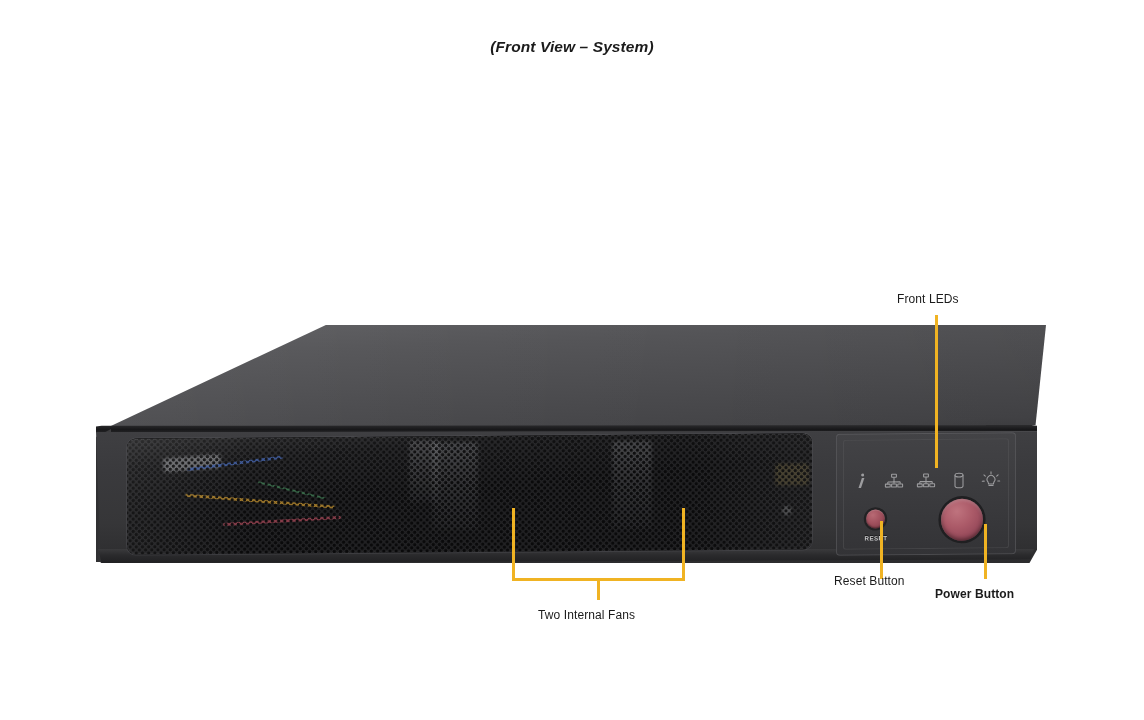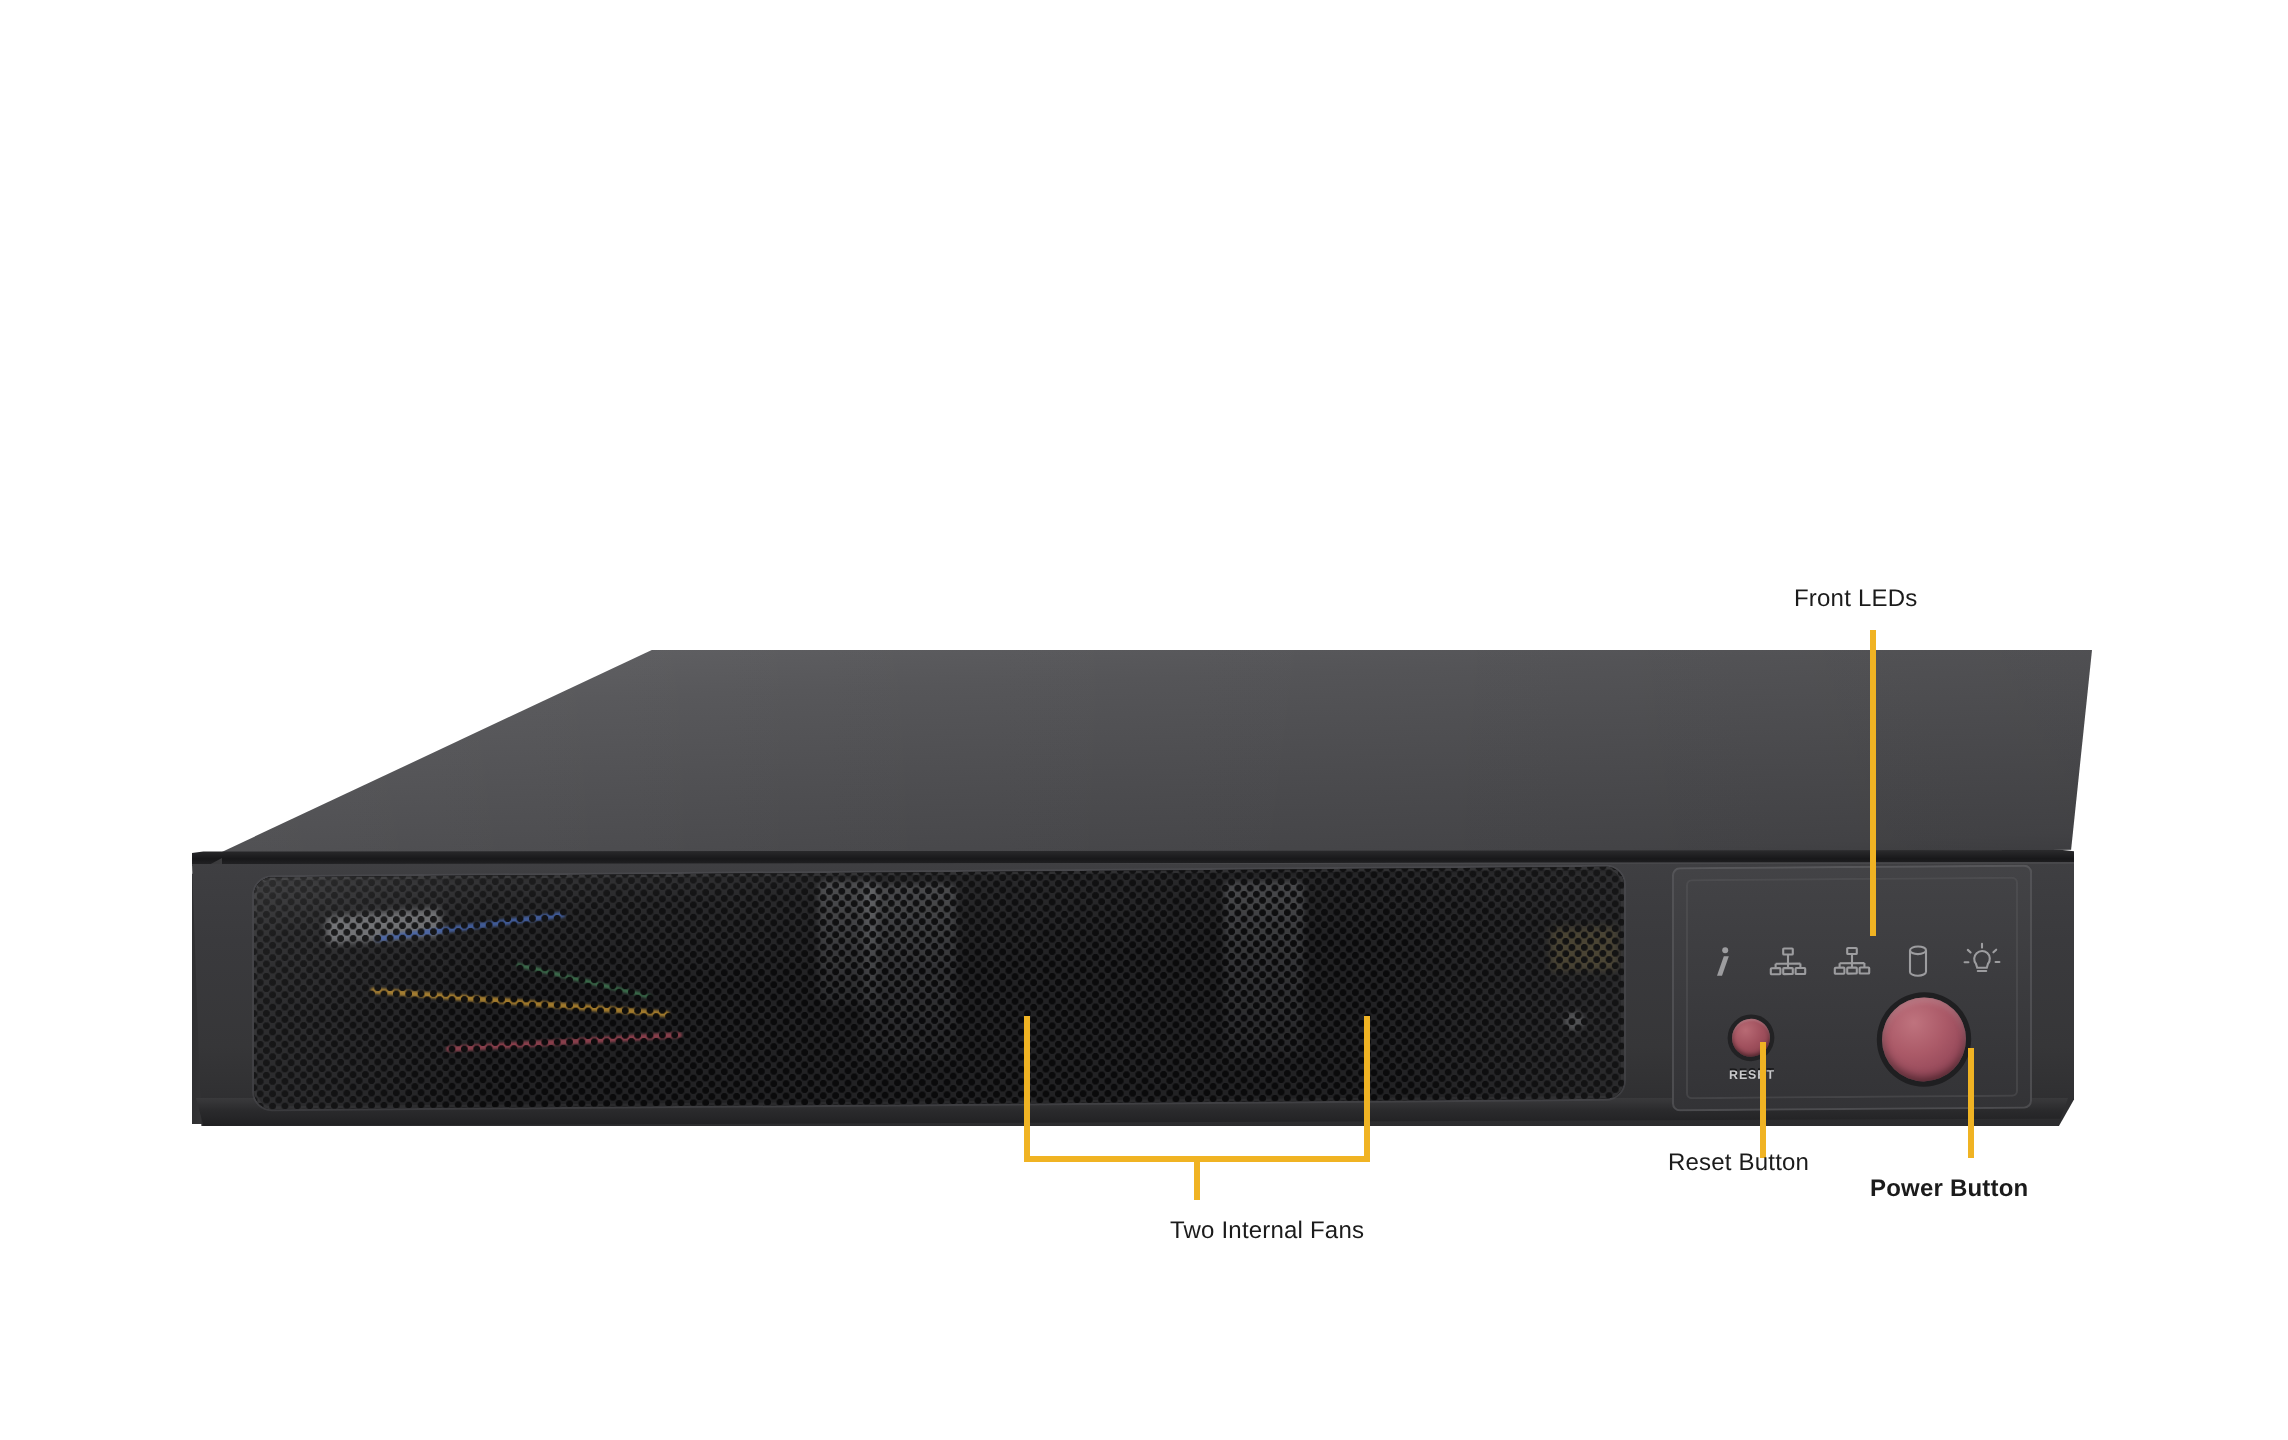--- a/index.html
+++ b/index.html
@@ -282,20 +282,21 @@
     color: #1b1b1b;
     white-space: nowrap;
     letter-spacing: 0.1px;
   }
 </style>
 </head>
 <body>
 
 <div id="stage">
 
+  <div class="figure-title">(Front View – System)</div>
 
   <div class="server">
 
     <div class="chassis-top"></div>
     <div class="chassis-top-sheen"></div>
     <div class="chassis-lip"></div>
     <div class="chassis-side"></div>
     <div class="chassis-face"></div>
     <div class="chassis-base"></div>
 
@@ -380,21 +381,21 @@
     </div>
   </div>
 
   <div class="leader leader-v" style="left:935px; top:315px; height:153px;"></div>
   <div class="callout-label" style="left:897px; top:292px;">Front LEDs</div>
 
   <div class="leader leader-v" style="left:512px; top:508px; height:72px;"></div>
   <div class="leader leader-v" style="left:682px; top:508px; height:72px;"></div>
   <div class="leader leader-h" style="left:512px; top:578px; width:173px;"></div>
   <div class="leader leader-v" style="left:597px; top:578px; height:22px;"></div>
-  <div class="callout-label" style="left:538px; top:608px;margin-left:47px;">Two Internal Fans</div>
+  <div class="callout-label" style="left:538px; top:608px;">Two Internal Fans</div>
 
   <div class="leader leader-v" style="left:880px; top:521px; height:58px;"></div>
   <div class="callout-label" style="left:834px; top:574px;">Reset Button</div>
 
   <div class="leader leader-v" style="left:984px; top:524px; height:55px;"></div>
   <div class="callout-label" style="left:935px; top:587px;font-weight:bold;">Power Button</div>
 
 </div>
 
 </body></html>

